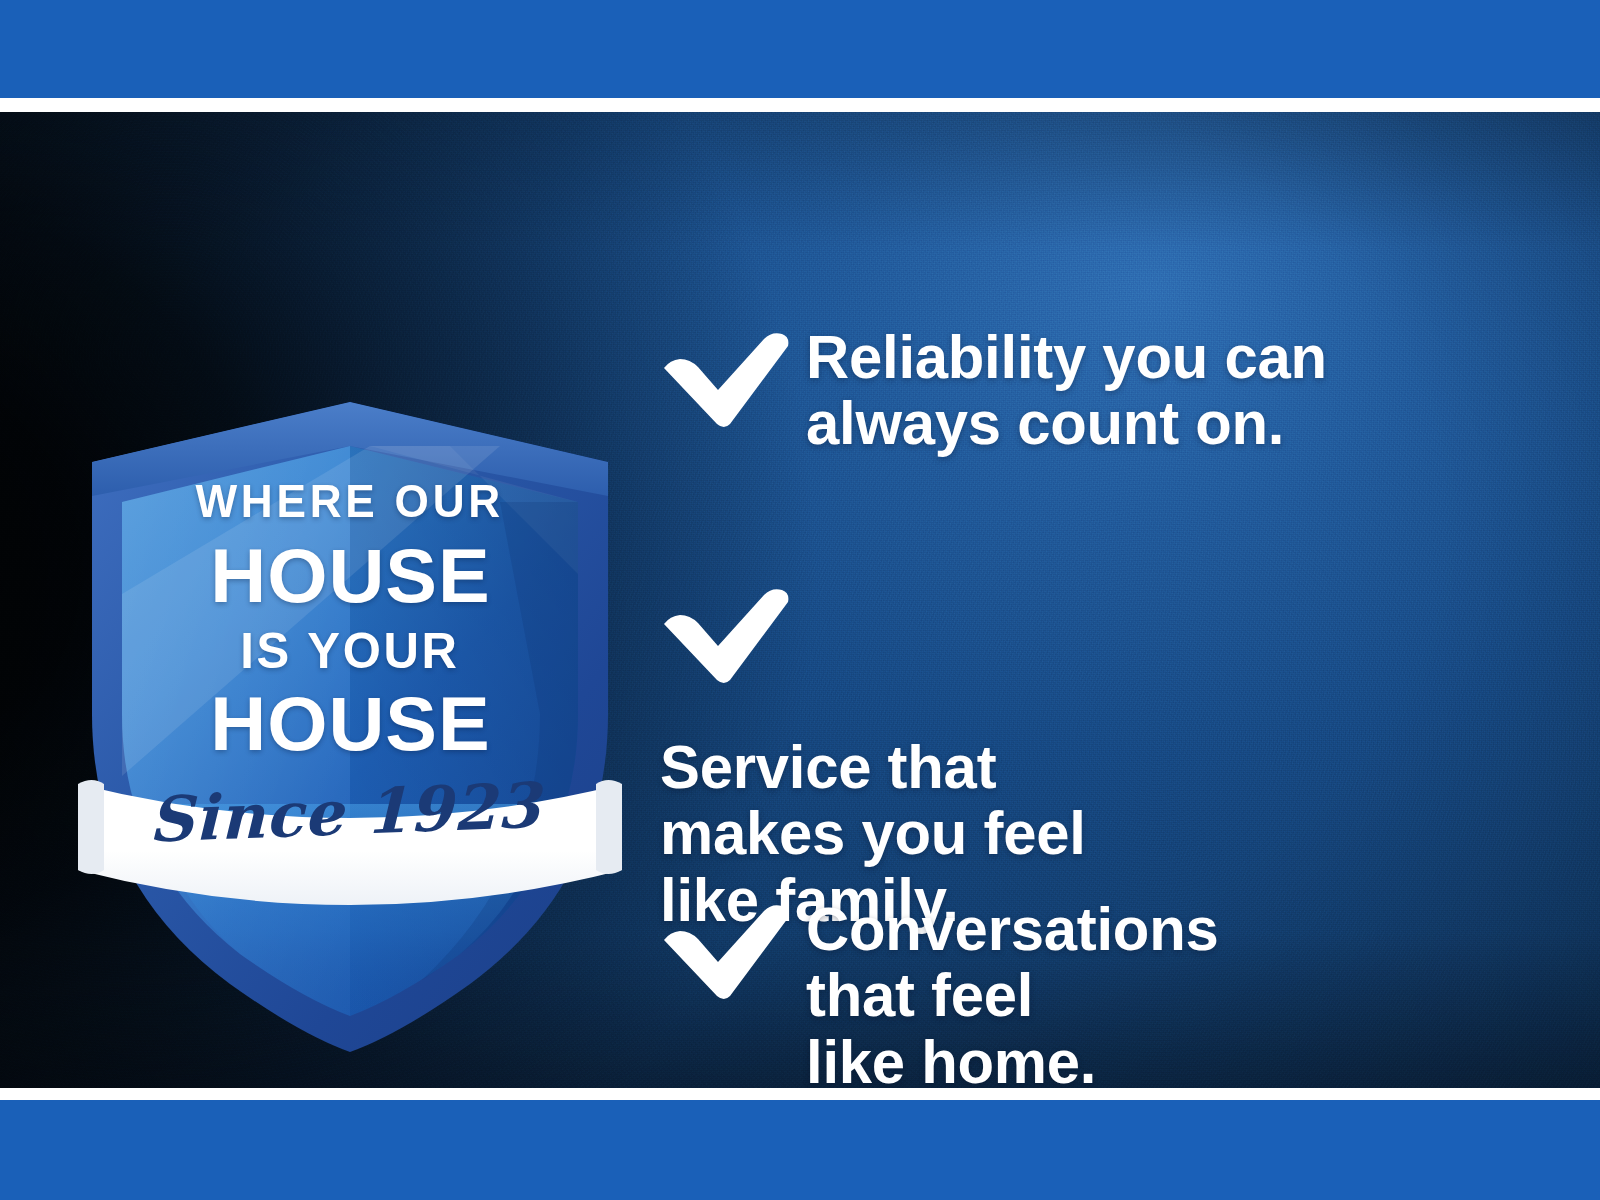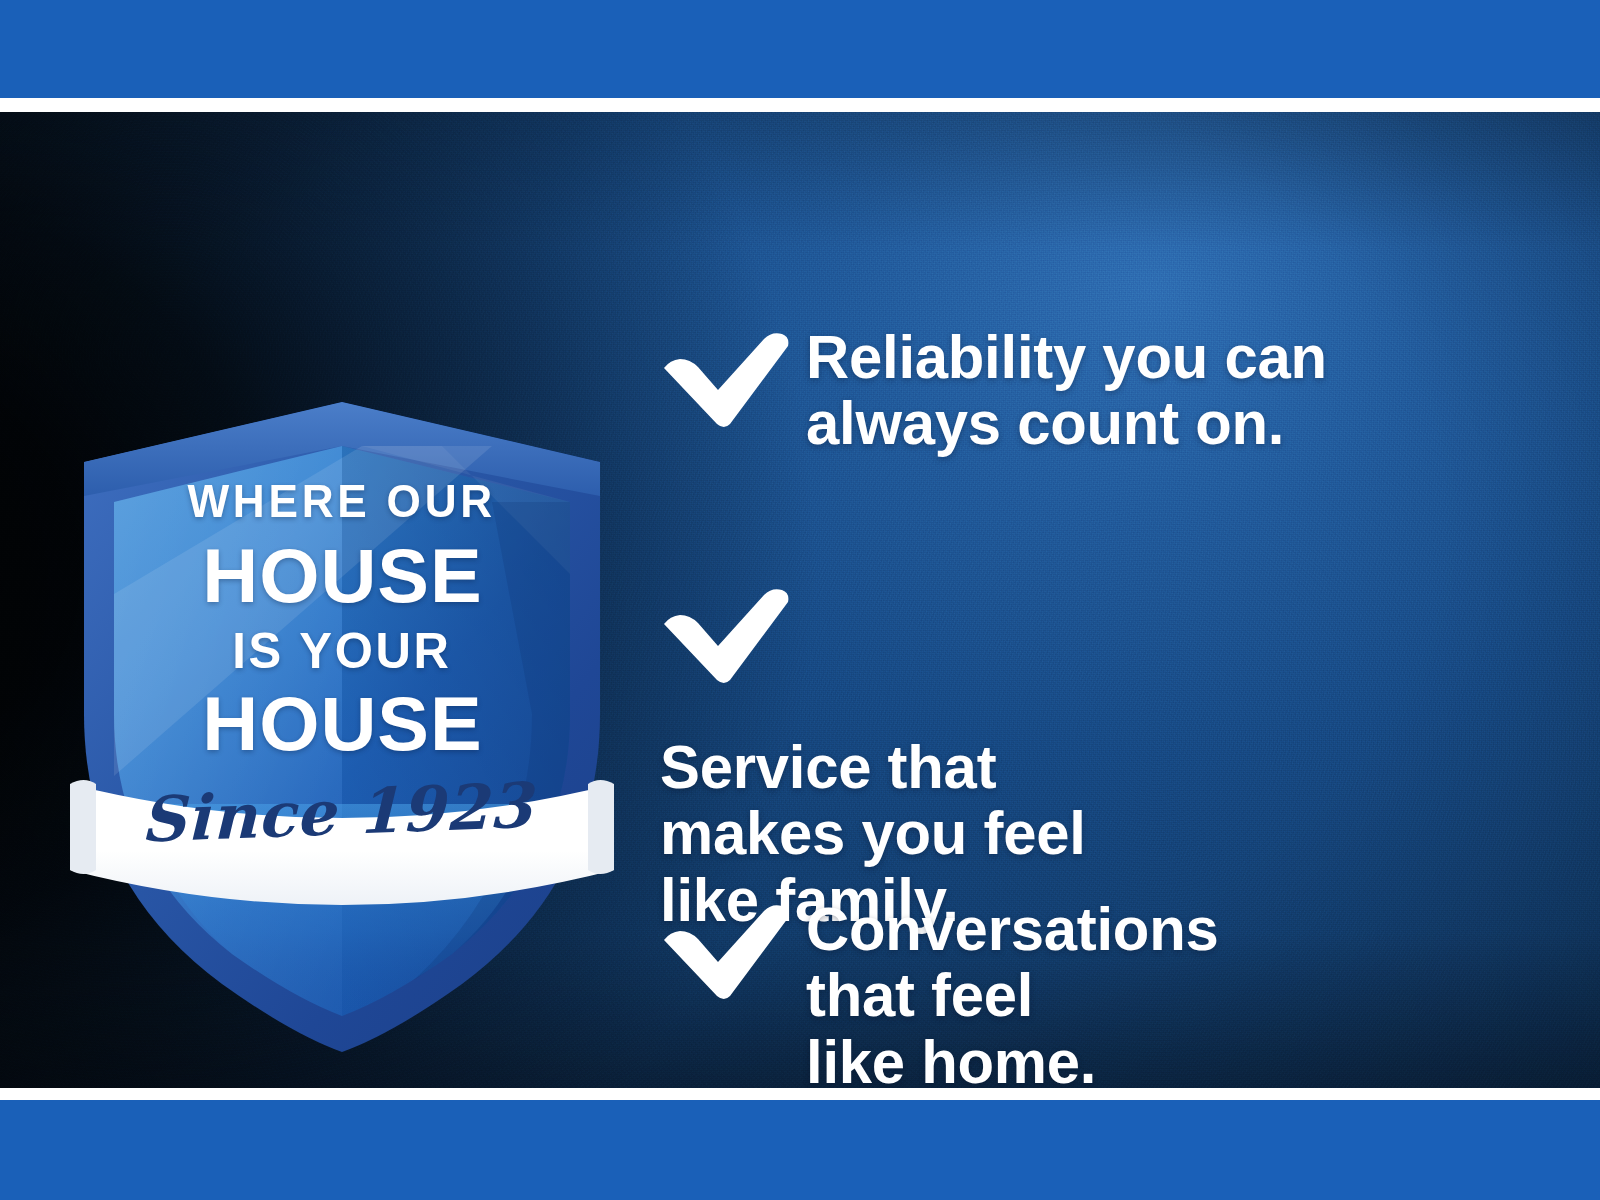--- a/index.html
+++ b/index.html
@@ -44,21 +44,21 @@
       repeating-linear-gradient(113deg, rgba(255,255,255,.05) 0 1px, rgba(0,0,0,.06) 1px 3px);
   }
   #panel .noise2{
     position:absolute;inset:-50px;opacity:.20;mix-blend-mode:soft-light;
     background-image:
       repeating-radial-gradient(circle at 13% 27%, rgba(255,255,255,.14) 0 1px, rgba(0,0,0,0) 1px 3px),
       repeating-radial-gradient(circle at 71% 63%, rgba(0,0,0,.16) 0 1px, rgba(0,0,0,0) 1px 4px);
   }
 
   
-  #badge{position:absolute;left:62px;top:272px;width:560px;height:680px;}
+  #badge{position:absolute;left:70px;top:272px;width:560px;height:680px;}
   #badge svg{display:block;width:100%;height:100%;overflow:visible;}
 
   .shield-text{
     position:absolute;left:0;top:0;width:560px;height:680px;
     pointer-events:none;
     display:flex;flex-direction:column;align-items:center;
     color:#ffffff;text-transform:uppercase;
   }
   .st-line{
     font-family:"Liberation Sans",sans-serif;

